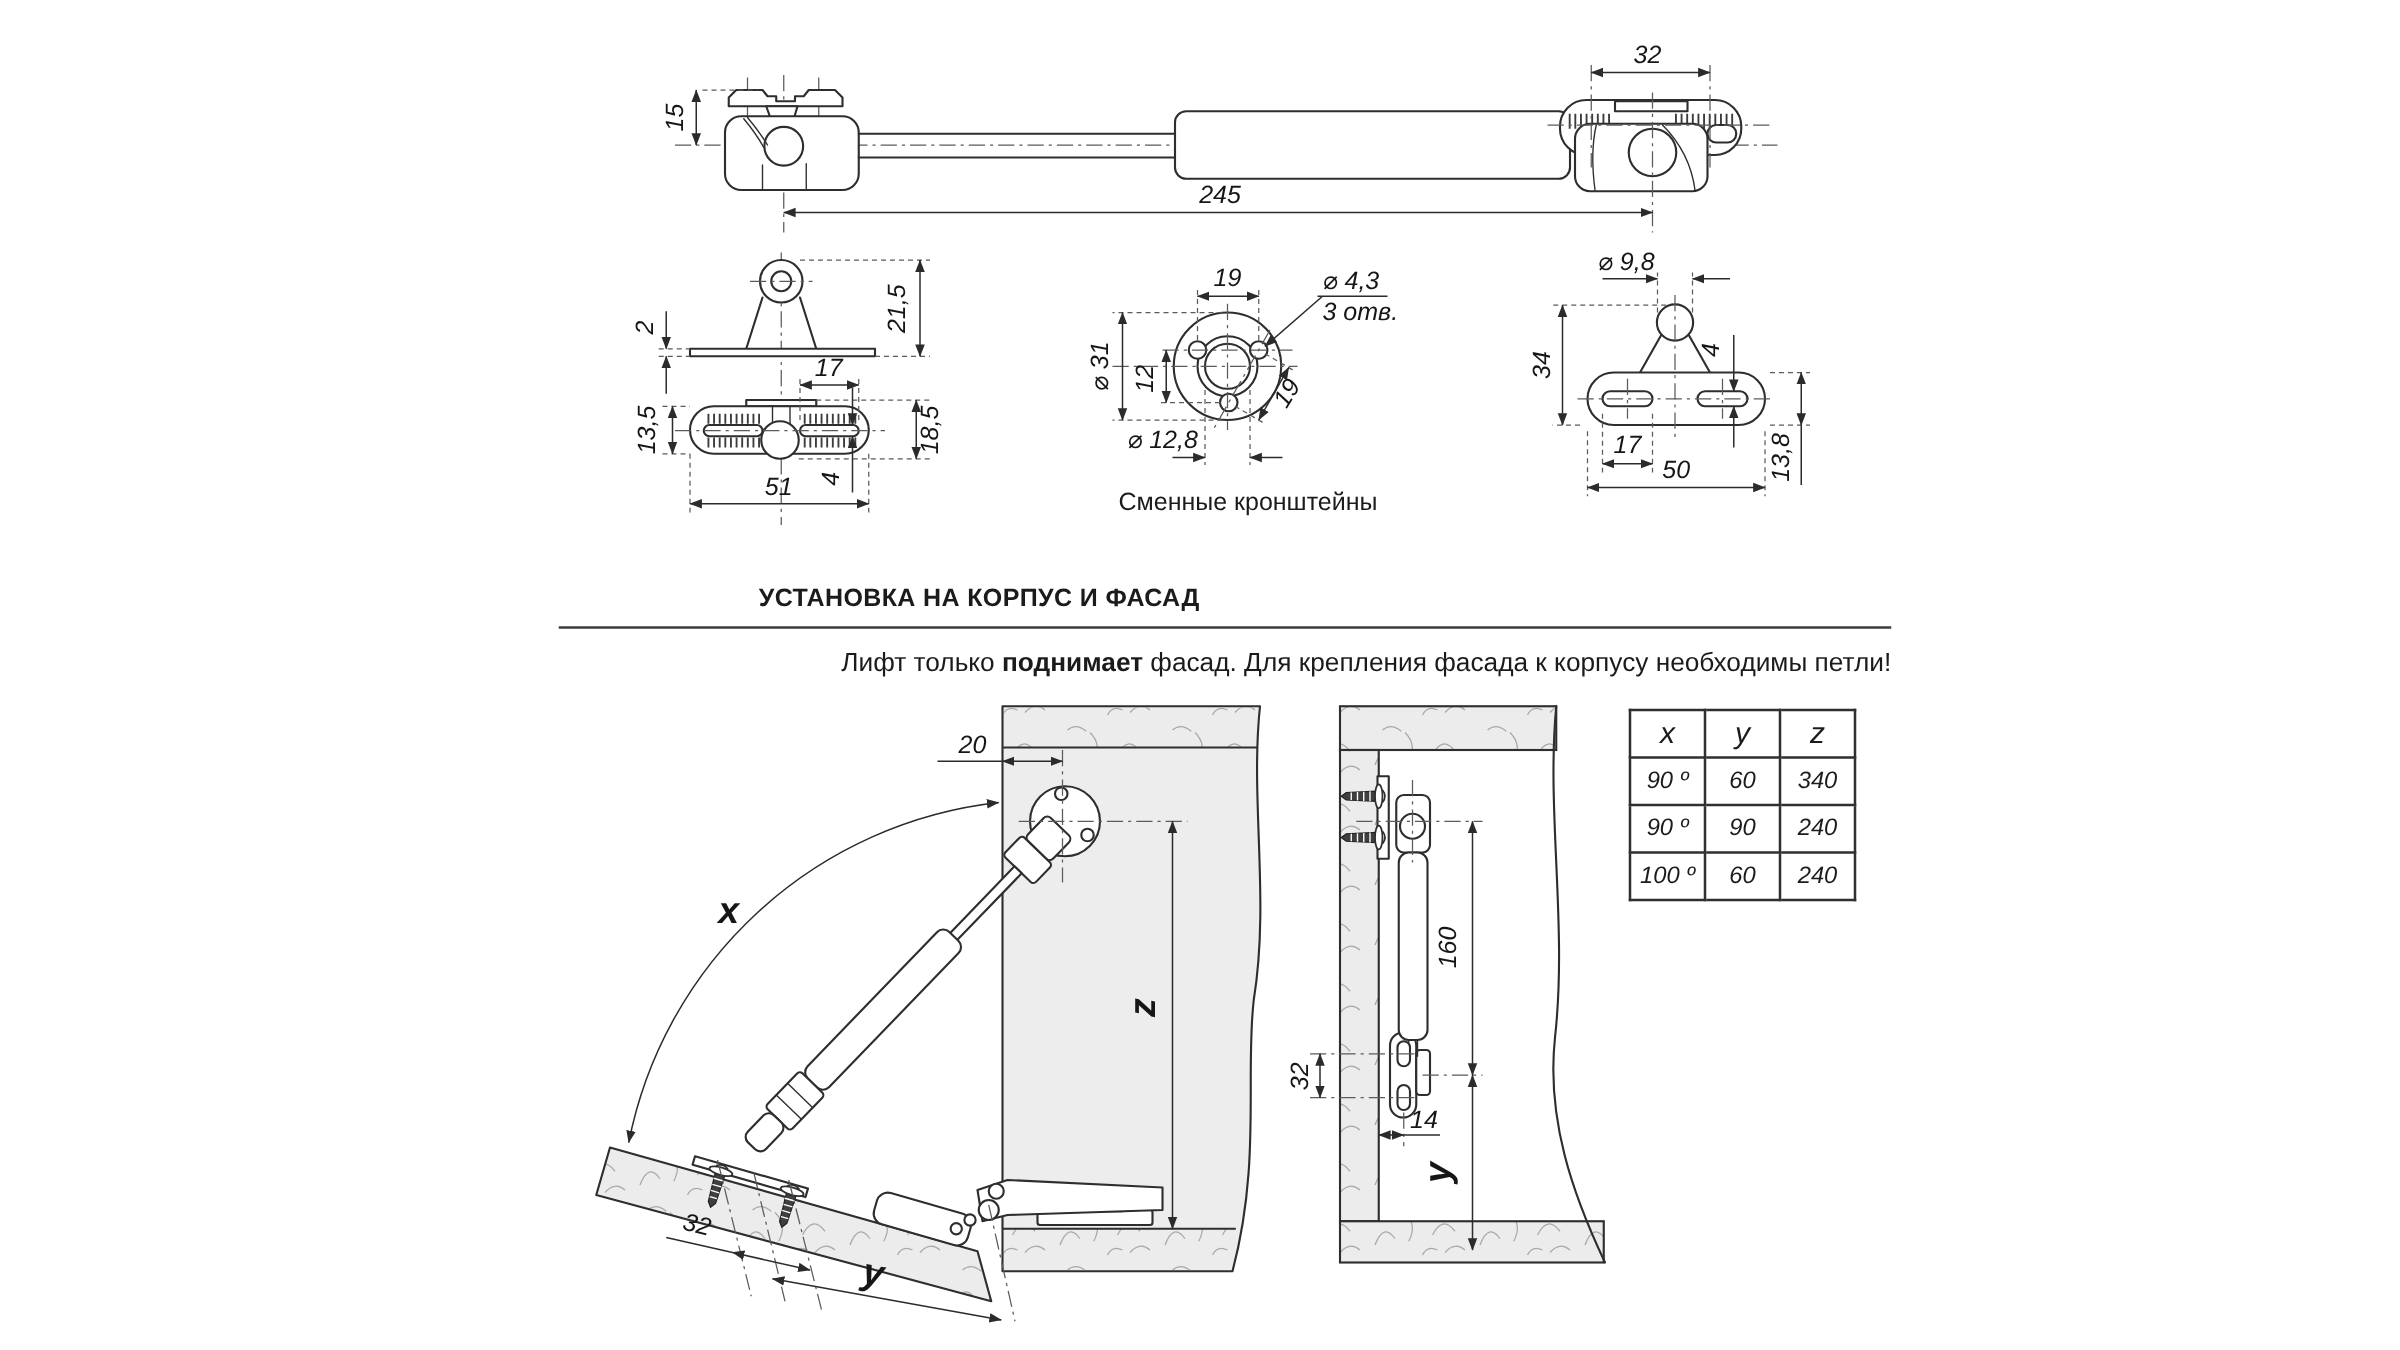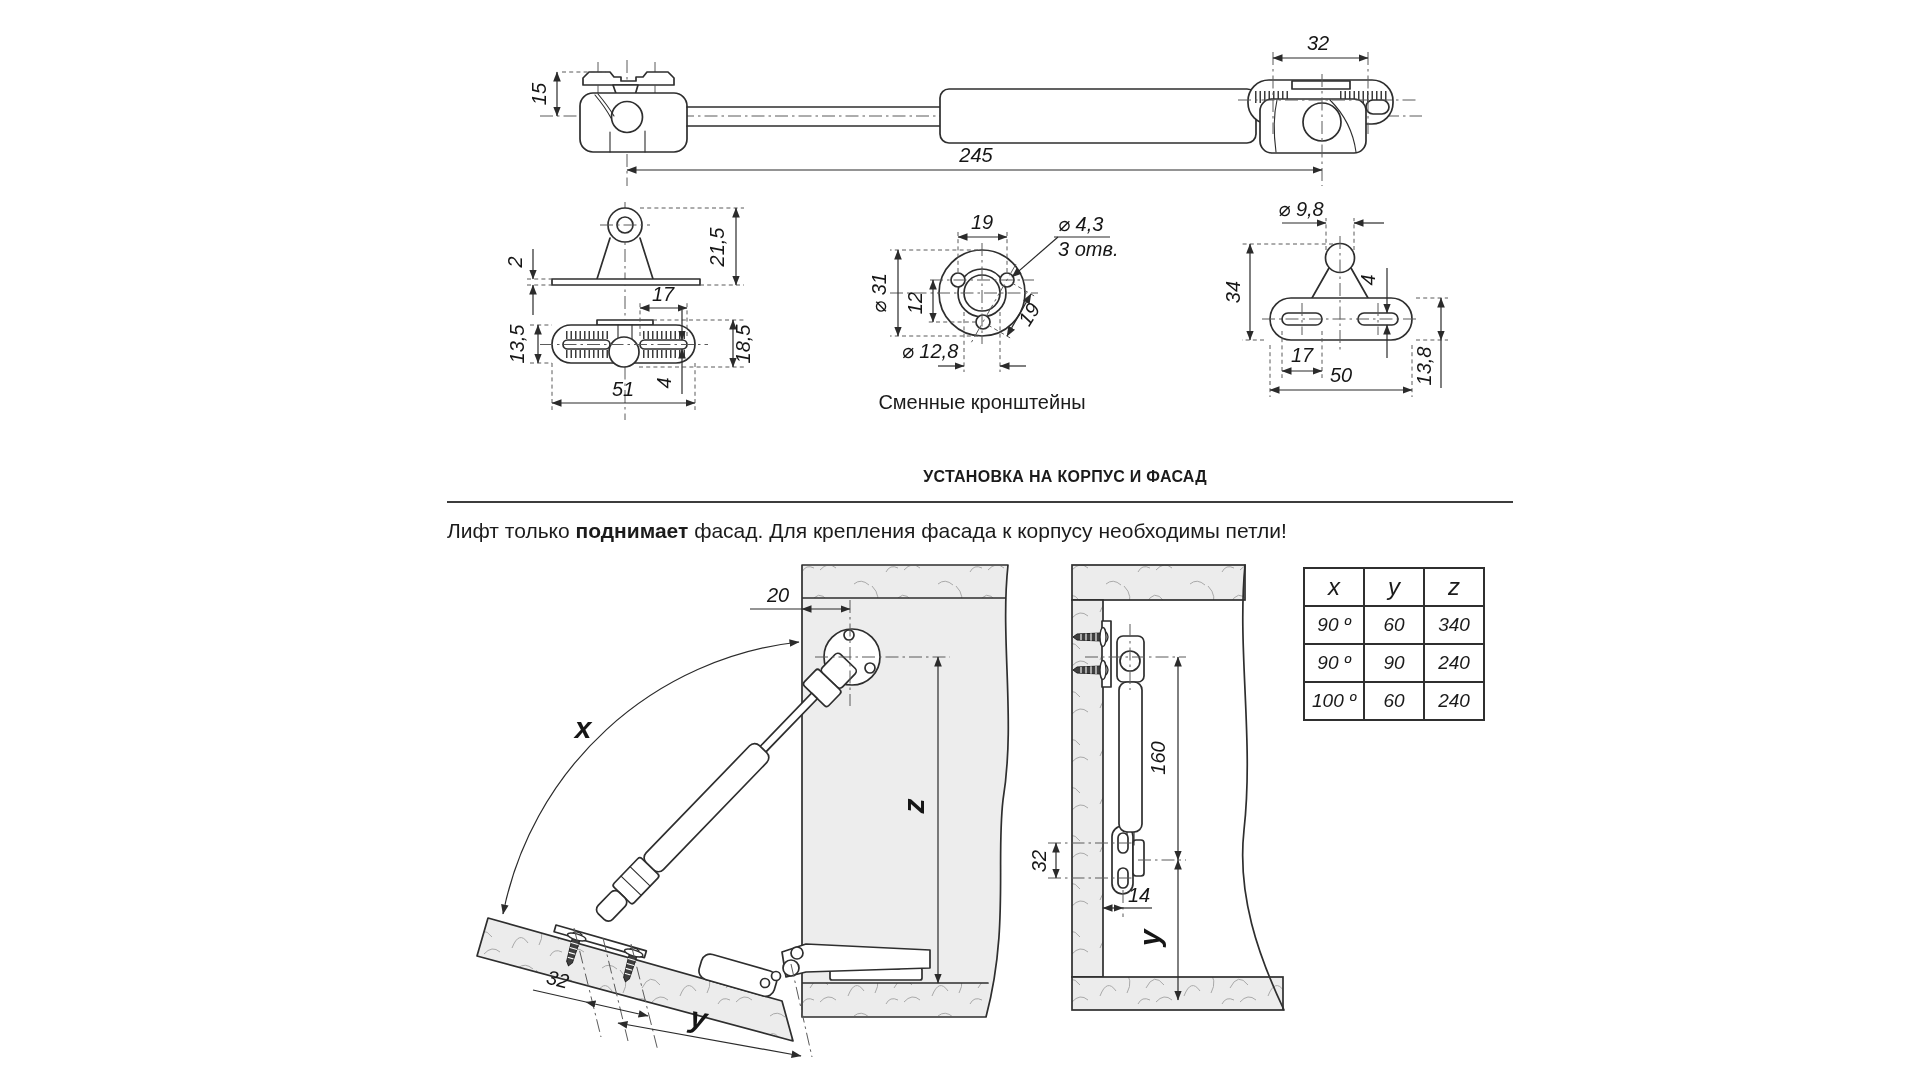--- a/index.html
+++ b/index.html
@@ -14,26 +14,26 @@
   .ext{fill:none;stroke:#5b5b5b;stroke-width:1;stroke-dasharray:4 3.2}
   .dim{fill:none;stroke:#2b2b2b;stroke-width:1.2}
   .teeth{fill:none;stroke:#3c3c3c;stroke-width:8;stroke-dasharray:1.5 3}
   .teethb{fill:none;stroke:#3c3c3c;stroke-width:12;stroke-dasharray:1.5 3}
   .grain{fill:none;stroke:#a9a9a9;stroke-width:1}
   text{fill:#161616}
   .dimtxt{font:italic 20px "Liberation Sans","DejaVu Sans",sans-serif}
   .biglbl{font:italic 700 30px "Liberation Sans","DejaVu Sans",sans-serif}
   .mid{text-anchor:middle}
   
-  .sec-title{position:absolute;left:607px;top:468px;width:600px;text-align:right;
-             font-size:16px;font-weight:bold;letter-spacing:.3px}
+  .sec-title{position:absolute;left:607px;top:468px;width:600px;text-align:left;
+             font-size:20px;font-weight:bold;letter-spacing:.3px}
   .rule{position:absolute;left:447px;top:501px;width:1066px;height:0;border-top:2px solid #3c3c3c}
-  .note{position:absolute;left:447px;top:519px;width:1066px;text-align:left;font-size:21px}
+  .note{position:absolute;left:447px;top:519px;width:1066px;text-align:right;font-size:21px}
   .note b{font-weight:bold}
-  .br-caption{position:absolute;left:862px;top:391px;width:240px;text-align:center;font-size:20px}
+  .br-caption{position:absolute;left:862px;top:391px;width:240px;text-align:right;font-size:20px}
   .xyz-table{position:absolute;left:1303px;top:567px;border-collapse:collapse;table-layout:fixed}
   .xyz-table th,.xyz-table td{border:2px solid #2f2f2f;text-align:center;padding:0;background:#fff}
   .xyz-table th{width:58px;height:36px;font:italic 24px "Liberation Sans","DejaVu Sans",sans-serif;font-weight:normal}
   .xyz-table td{height:36px;font:italic 19px "Liberation Sans","DejaVu Sans",sans-serif}
 </style>
 </head>
 <body>
 
 <div class="canvas">
 

